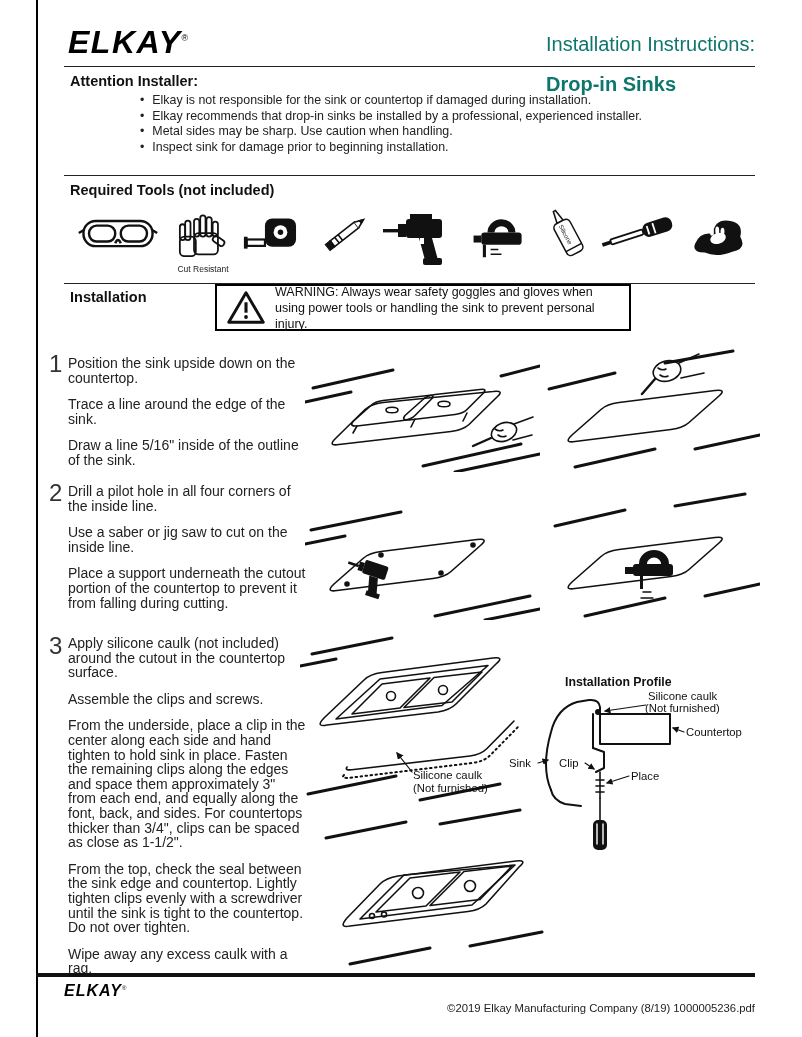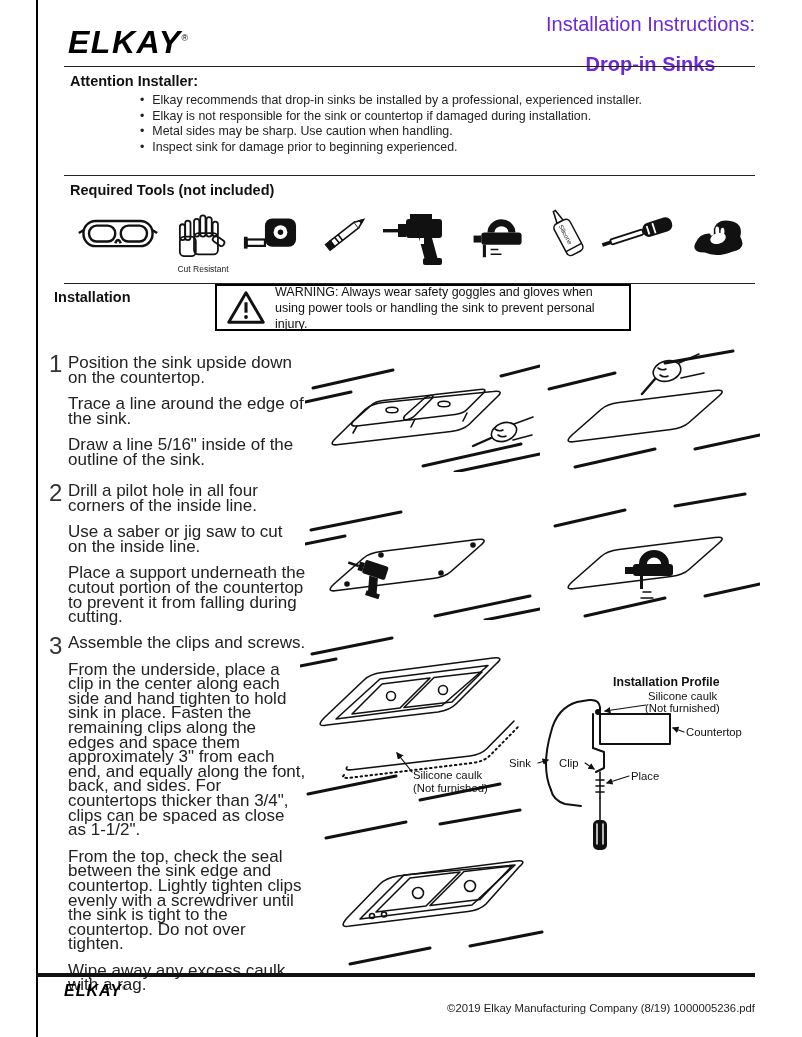--- a/index.html
+++ b/index.html
@@ -3,40 +3,40 @@
 <meta charset="utf-8">
 <style>
   html,body{margin:0;padding:0;background:#e9e9e9;}
   .page{position:relative;width:802px;height:1037px;background:#ffffff;margin:0 auto;
         font-family:"Liberation Sans",sans-serif;color:#1a1a1a;overflow:hidden;}
   .leftline{position:absolute;left:36px;top:0;width:2px;height:1037px;background:#000;}
   .rule{position:absolute;left:64px;width:691px;border-top:1.6px solid #222;}
   .logo-main{position:absolute;left:68px;top:24px;font-size:32px;font-weight:900;font-style:italic;
              letter-spacing:1.5px;color:#000;text-align:right;}
   .logo-main sup{font-size:9px;font-style:normal;font-weight:400;letter-spacing:0;}
-  .hdr-title{position:absolute;right:47px;top:12px;text-align:center;font-size:20px;line-height:24px;color:#6d28d9;}
+  .hdr-title{position:absolute;right:47px;top:32px;text-align:left;font-size:20px;line-height:24px;color:#0f766e;}
   .hdr-title .b{font-weight:bold;margin-top:16px;}
   h2{position:absolute;margin:0;font-size:14.5px;font-weight:bold;color:#111;}
   .bullets{position:absolute;left:140px;top:93px;margin:0;padding:0;list-style:none;
            font-size:12.4px;line-height:15.5px;color:#222;width:600px;}
   .bullets li{padding-left:14px;text-indent:-14px;}
   .bullets li::before{content:"\2022";margin-right:8px;}
   .tools-row{position:absolute;left:74px;top:198px;width:676px;height:72px;display:flex;
              justify-content:space-between;align-items:center;}
   .tool{display:flex;align-items:center;justify-content:center;}
   .glove-label{position:absolute;left:166px;top:264px;width:74px;text-align:center;font-size:8.5px;color:#222;}
   .warnbox{position:absolute;left:215px;top:284px;width:416px;height:47px;border:2px solid #000;
            display:flex;align-items:center;gap:10px;padding:0 10px;box-sizing:border-box;background:#fff;}
   .warnbox .txt{font-size:12.5px;line-height:16px;color:#111;}
   .step-num{position:absolute;left:49px;font-size:24px;color:#333;}
   .step-text{position:absolute;left:68px;width:242px;}
-  .step-text p{margin:0 4px 12px 0;font-size:17px;line-height:14.6px;color:#222;}
+  .step-text p{margin:0 4px 12px 0;font-size:14px;line-height:14.6px;color:#222;}
   .illus{position:absolute;}
   .lbl{position:absolute;font-size:11.3px;line-height:13px;color:#111;white-space:nowrap;}
-  .lbl.b{font-weight:bold;font-size:12.3px;margin-left:48px;}
+  .lbl.b{font-weight:bold;font-size:12.3px;}
   .footrule{position:absolute;left:36px;top:973px;width:719px;height:3.5px;background:#111;}
   .logo-foot{position:absolute;left:64px;top:982px;font-size:16px;font-weight:900;font-style:italic;
              letter-spacing:1px;color:#000;}
   .logo-foot sup{font-size:6px;font-style:normal;font-weight:400;}
   .foot-addr{position:absolute;left:64px;top:1002px;font-size:11.3px;color:#222;}
   .foot-copy{position:absolute;right:47px;top:1002px;font-size:11.3px;color:#222;}
   svg{display:block;}
 </style>
 </head>
 <body>
@@ -46,24 +46,24 @@
 
   <div class="logo-main"><span>ELKAY</span><sup>®</sup></div>
   <div class="hdr-title">
     <div>Installation Instructions:</div>
     <div class="b">Drop-in Sinks</div>
   </div>
   <div class="rule" style="top:66px"></div>
 
   <h2 style="left:70px;top:73px">Attention Installer:</h2>
   <ul class="bullets">
+    <li>Elkay is not responsible for the sink or countertop if damaged during installation.</li>
     <li>Elkay recommends that drop-in sinks be installed by a professional, experienced installer.</li>
-    <li>Elkay is not responsible for the sink or countertop if damaged during installation.</li>
     <li>Metal sides may be sharp. Use caution when handling.</li>
-    <li>Inspect sink for damage prior to beginning experienced.</li>
+    <li>Inspect sink for damage prior to beginning installation.</li>
   </ul>
   <div class="rule" style="top:175px"></div>
 
   <h2 style="left:70px;top:182px">Required Tools (not included)</h2>
   <div class="tools-row">
     <span class="tool">
       <svg width="88" height="56" viewBox="0 0 90 60" fill="none" stroke="#111" stroke-width="2.6">
         <rect x="8" y="16" width="74" height="27" rx="13"></rect>
         <rect x="14" y="21" width="28" height="17" rx="8"></rect>
         <rect x="48" y="21" width="28" height="17" rx="8"></rect>
@@ -154,21 +154,21 @@
         <ellipse cx="34" cy="36" rx="9" ry="6" fill="#fff" transform="rotate(-18 34 36)"></ellipse>
         <ellipse cx="27" cy="29" rx="2.2" ry="4" fill="#fff"></ellipse>
         <ellipse cx="33" cy="27" rx="2.2" ry="4.5" fill="#fff"></ellipse>
         <ellipse cx="39" cy="28" rx="2.2" ry="4" fill="#fff"></ellipse>
       </svg>
     </span>
   </div>
   <div class="glove-label">Cut Resistant</div>
   <div class="rule" style="top:283px"></div>
 
-  <h2 style="left:54px;top:289px">Installation</h2>
+  <h2 style="left:70px;top:289px">Installation</h2>
   <div class="warnbox">
     <span>
       <svg width="38" height="35" viewBox="0 0 44 40">
         <polygon points="22,3 42,37 2,37" fill="none" stroke="#111" stroke-width="3.4" stroke-linejoin="round"></polygon>
         <rect x="20.2" y="14" width="3.6" height="12" fill="#111"></rect>
         <circle cx="22" cy="31" r="2.2" fill="#111"></circle>
       </svg>
     </span>
     <span class="txt">WARNING: Always wear safety goggles and gloves when using power tools or handling the sink to prevent personal injury.</span>
   </div>
@@ -242,20 +242,21 @@
         <rect x="0" y="16" width="40" height="12" rx="3"></rect>
         <rect x="-8" y="19" width="8" height="7"></rect>
         <rect x="7" y="28" width="3" height="13"></rect>
       </g>
       <path d="M98,100 h8 M96,106 h12" stroke-width="1.4"></path>
     </svg>
   </div>
 
   <div class="step-num" style="top:632px">3</div>
   <div class="step-text" style="top:636px">
+    <p>Apply silicone caulk (not included) around the cutout in the countertop surface.</p>
     <p>Assemble the clips and screws.</p>
     <p>From the underside, place a clip in the center along each side and hand tighten to hold sink in place. Fasten the remaining clips along the edges and space them approximately 3" from each end, and equally along the font, back, and sides. For countertops thicker than 3/4", clips can be spaced as close as 1-1/2".</p>
     <p>From the top, check the seal between the sink edge and countertop. Lightly tighten clips evenly with a screwdriver until the sink is tight to the countertop. Do not over tighten.</p>
     <p>Wipe away any excess caulk with a rag.</p>
   </div>
 
   <div class="illus" style="left:300px;top:632px">
     <svg width="245" height="170" viewBox="0 0 245 170" fill="none" stroke="#111" stroke-width="1.6" stroke-linecap="round" stroke-linejoin="round">
       <defs>
         <marker id="ah1" markerWidth="7" markerHeight="7" refX="5" refY="3" orient="auto">

